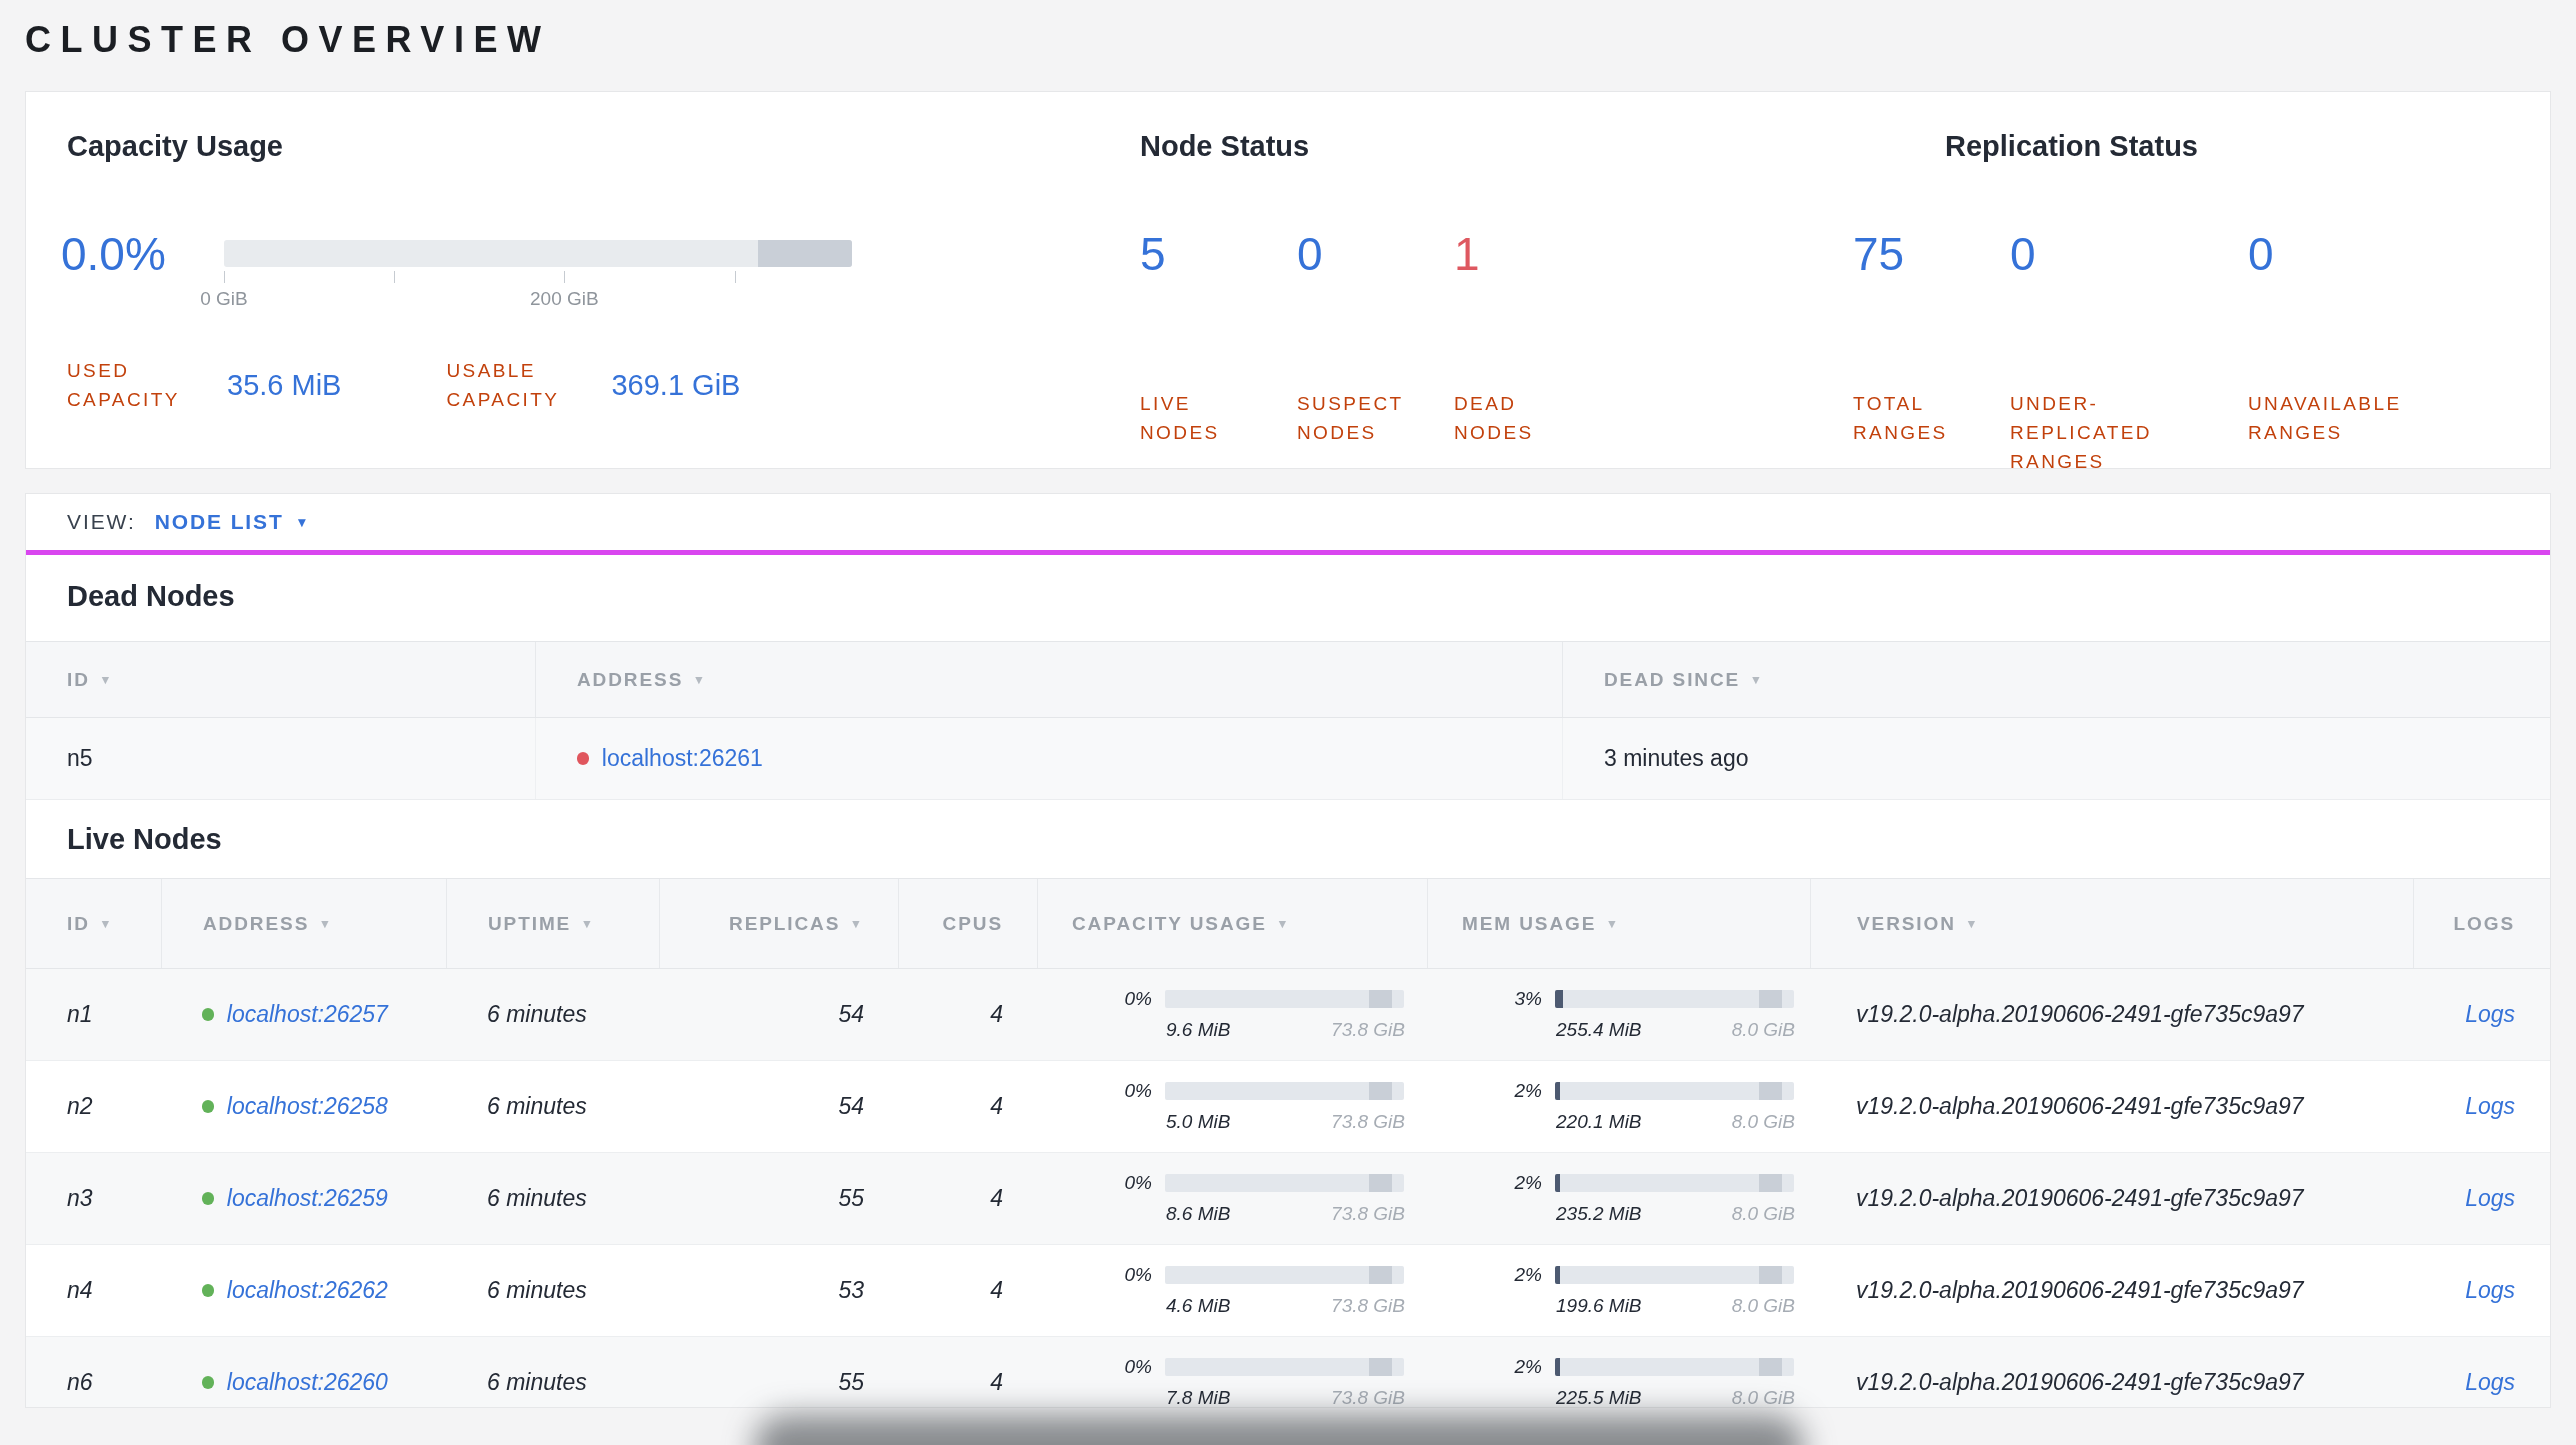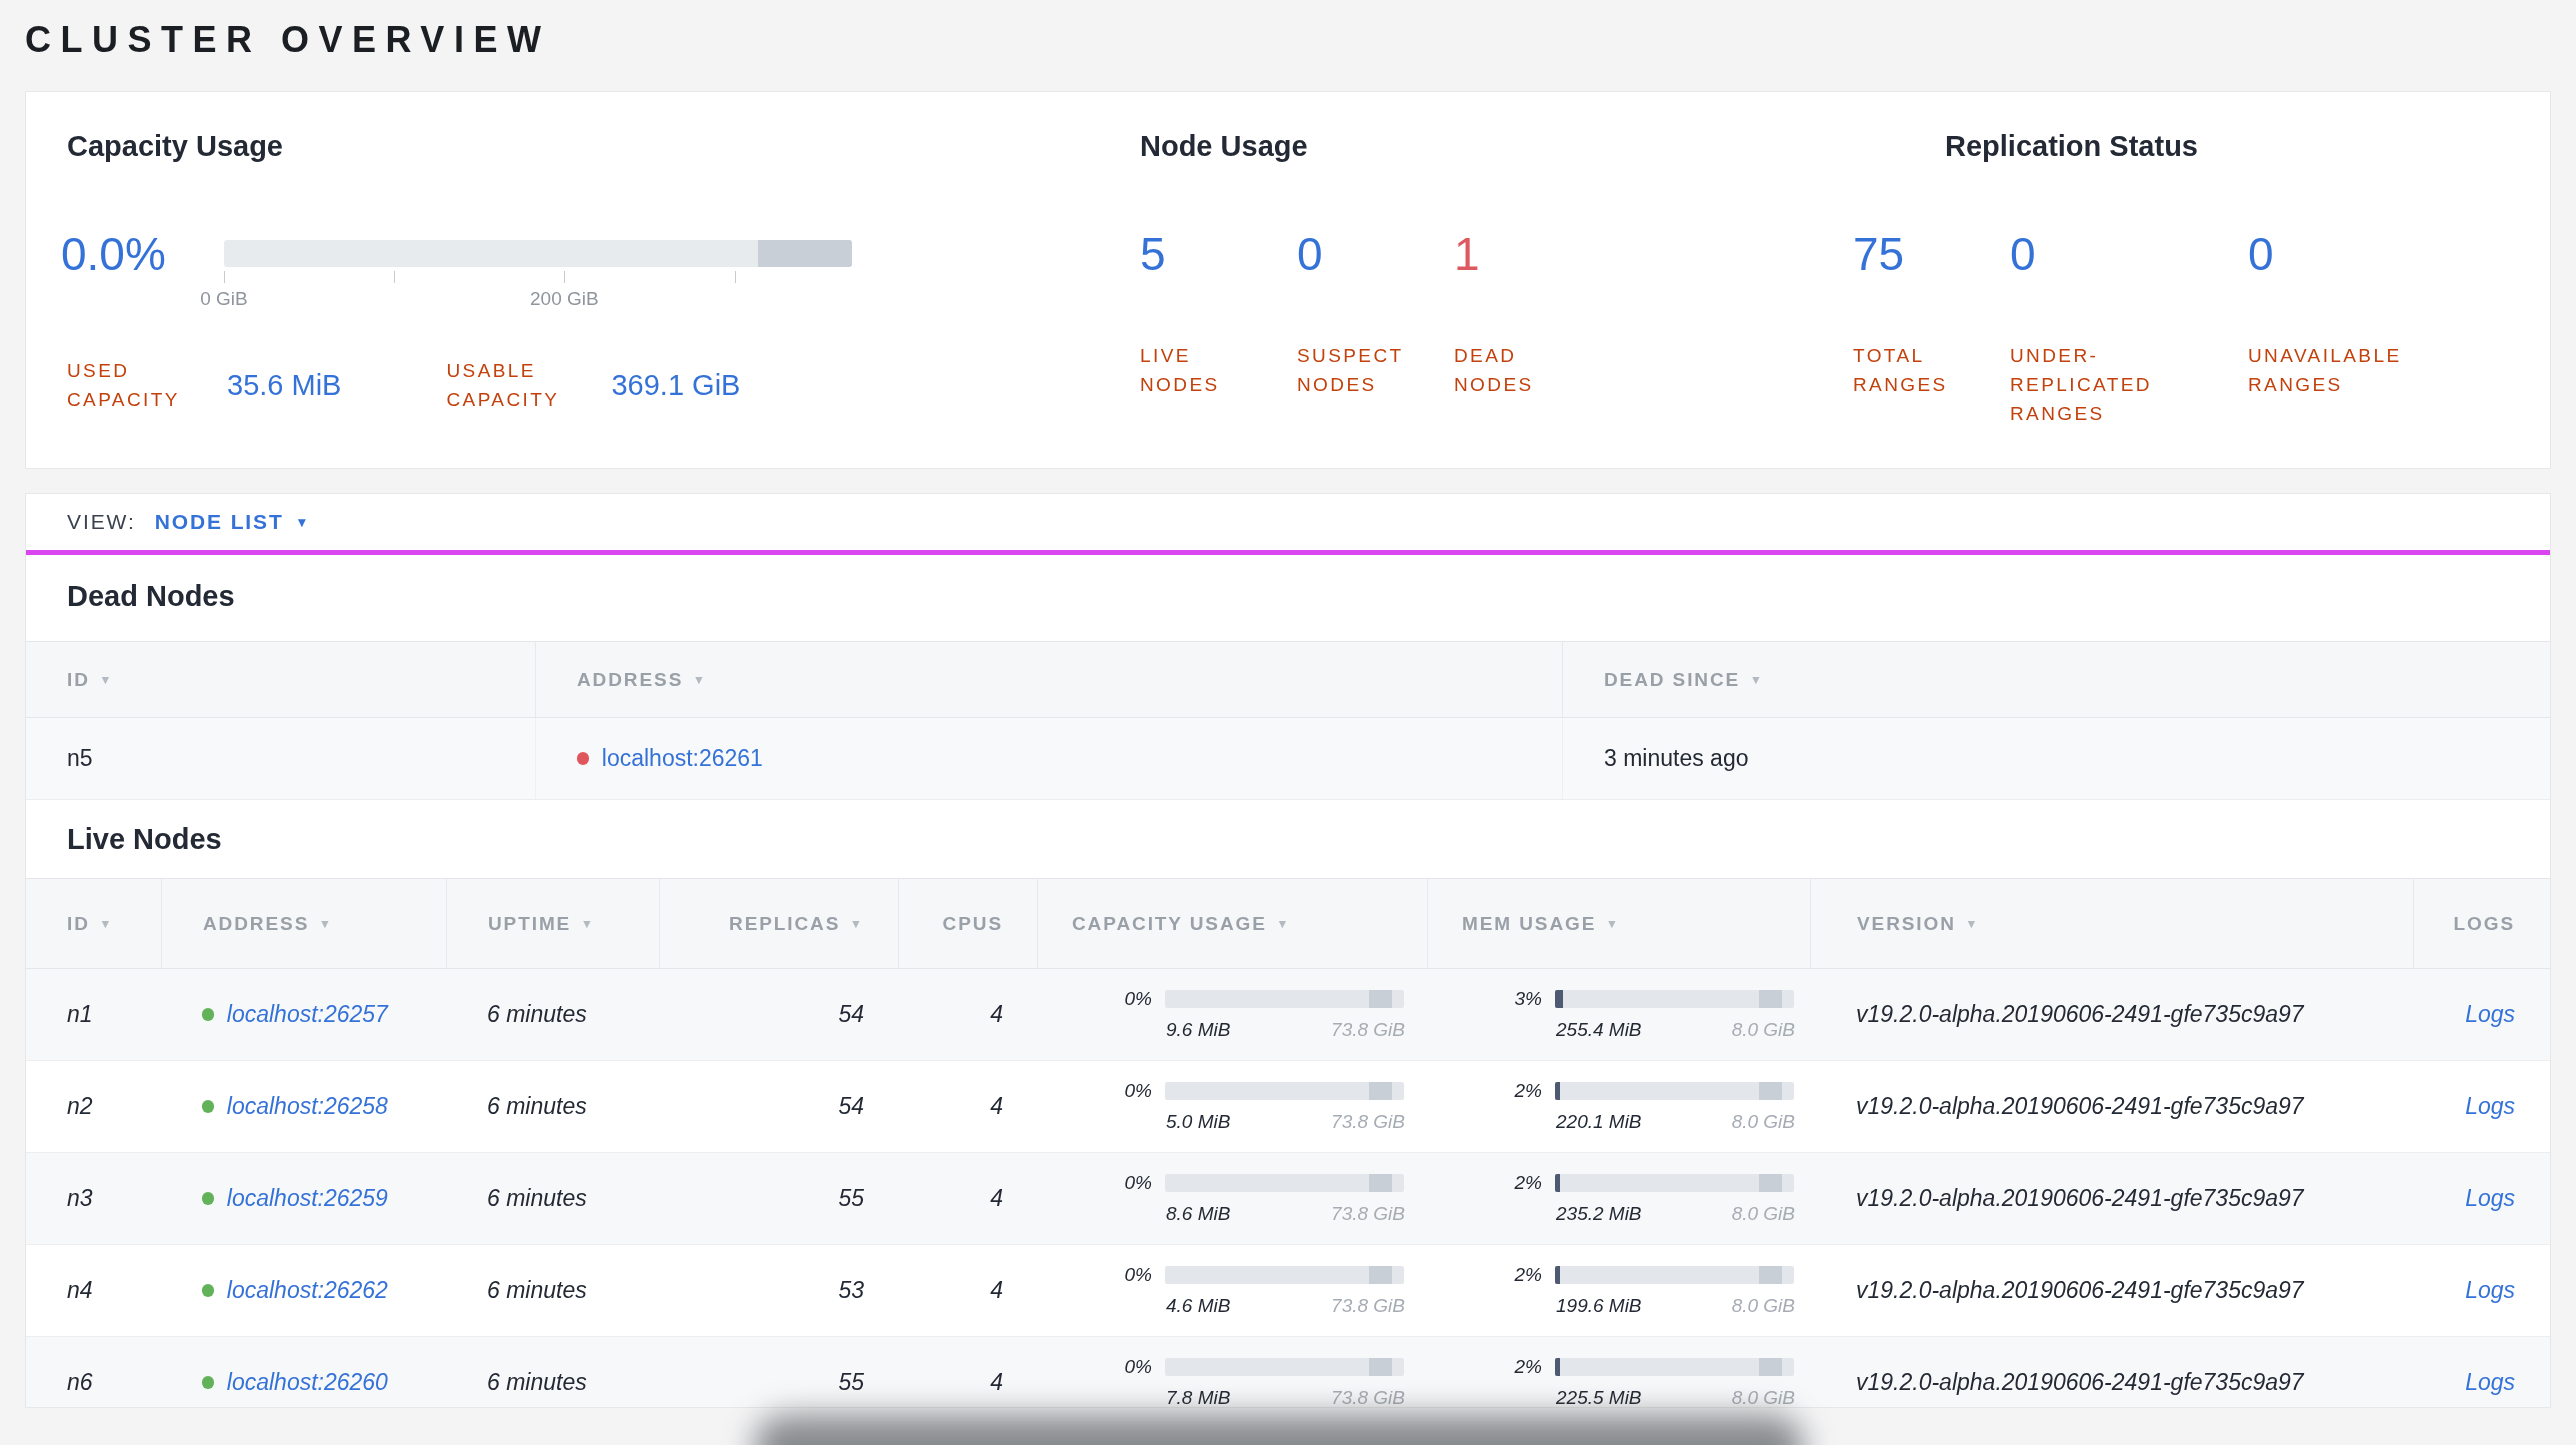--- a/index.html
+++ b/index.html
@@ -41,21 +41,21 @@
   .cap-bottom .stat-label { width:129px; }
   .cap-bottom .stat-label.second { width:134px; margin-left:105px; }
   .cap-value { margin-left:31px; font-size:29px; font-weight:500; color:#3572d8; white-space:nowrap; }
   
   .stats { position:absolute; top:136px; display:flex; }
   .stats-node { left:1114px; }
   .stats-repl { left:1827px; }
   .stat { width:157px; }
   .stats-repl .stat:nth-child(2) { width:238px; }
   .stats-repl .stat:nth-child(3) { width:201px; }
-  .stat .stat-label { margin-top:60px; }
+  .stat .stat-label { margin-top:108px; }
   
   .content-block {
     position:absolute; top:493px; left:25px; width:2526px; height:915px;
     background:#fff; border:1px solid #e6e7e9; overflow:hidden;
   }
   .view-bar { height:61px; border-bottom:5px solid #d946ef; display:flex; align-items:center; padding-left:41px;text-align:right; }
   .view-label { font-size:21px; letter-spacing:1.9px; color:#39424e; font-weight:500; }
   .view-select { margin-left:19px; display:flex; align-items:center; cursor:pointer; }
   .view-select .sel-text { font-size:21px; letter-spacing:1.9px; color:#3572d8; font-weight:700; }
   .view-select .caret { font-size:13.4px; margin-left:11.5px; color:#3572d8; }
@@ -110,21 +110,21 @@
 </head>
 <body>
 
 <div class="page">
 
   <div class="page-title">CLUSTER OVERVIEW</div>
 
   <section class="summary-card">
 
     <h3 class="sec-h3 h3-cap">Capacity Usage</h3>
-    <h3 class="sec-h3 h3-node">Node Usage</h3>
+    <h3 class="sec-h3 h3-node">Node Status</h3>
     <h3 class="sec-h3 h3-repl">Replication Status</h3>
 
     <div class="big-num blue cap-pct">0.0%</div>
 
     <div class="cap-bar-wrap">
       <div class="cap-bar">
         <div class="cap-bar-used" style="width: 0%;"></div>
         <div class="cap-bar-reserved"></div>
       </div>
       <div class="tick" style="left:0%"></div>

